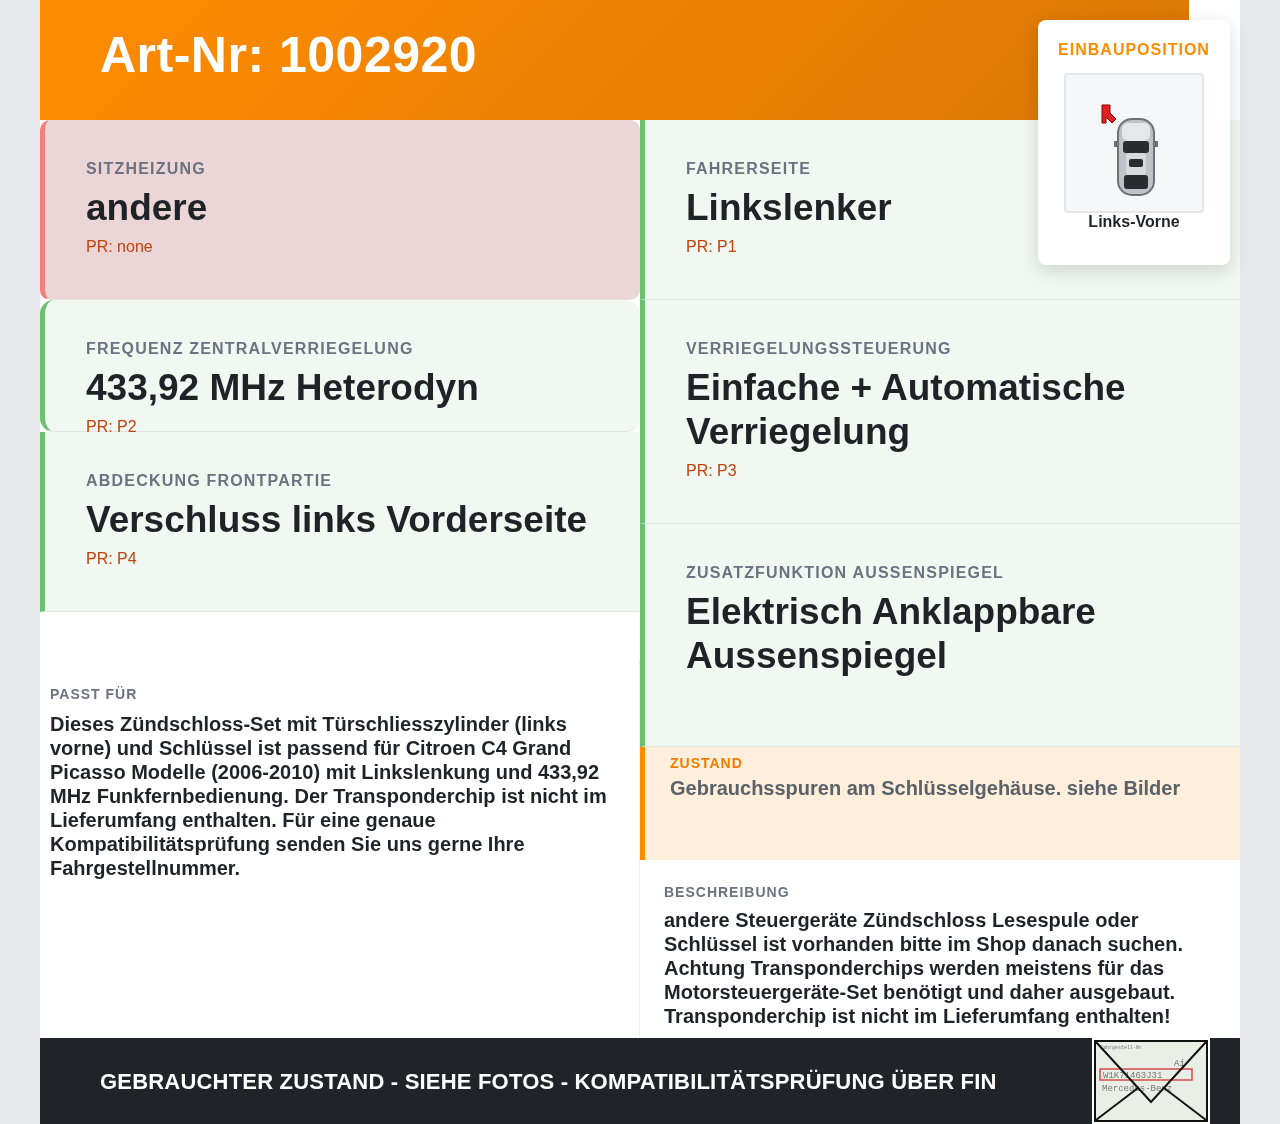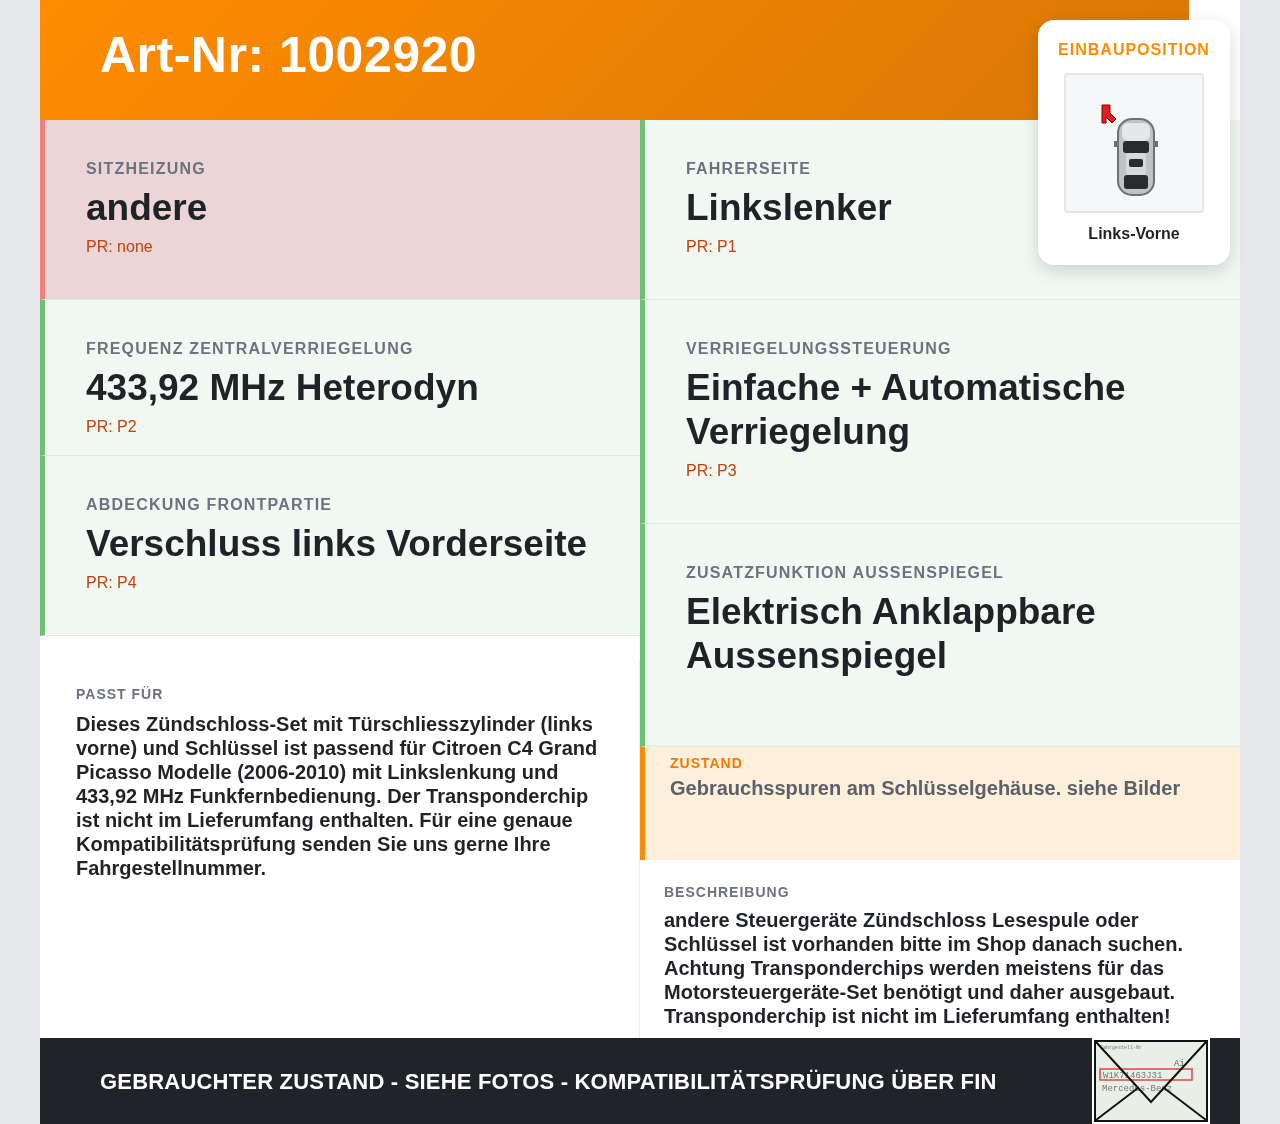--- a/index.html
+++ b/index.html
@@ -17,35 +17,35 @@
   .header {
     position: absolute; left: 0; top: 0; width: 1149px; height: 120px;
     background: linear-gradient(135deg, #ff8c00 0%, #d97706 100%);
   }
   .header-title {
     position: absolute; left: 60px; top: 26px;
     font-size: 50px; font-weight: 700; color: #ffffff; letter-spacing: 0.5px;
   }
   .pos-card {
     position: absolute; left: 998px; top: 20px; width: 192px; height: 245px;
-    background: #ffffff; border-radius: 16px;
+    background: #ffffff; border-radius: 8px;
     box-shadow: 0 6px 18px rgba(0,0,0,0.15);
     z-index: 5; text-align: center;
   }
   .pos-label {
     margin-top: 21px; font-size: 16px; font-weight: 700; color: #ff8c00;
     letter-spacing: 1px;
   }
   .pos-img {
     margin: 14px auto 0 auto; width: 140px; height: 140px;
     background: #f6f7f9; border: 2px solid #e4e6ea; border-radius: 4px;
     position: relative;
   }
   .pos-text {
-    margin-top: 12px; font-size: 16px; font-weight: 700; color: #1f2328;
+    font-size: 16px; font-weight: 700; color: #1f2328;
   }
   .col-left { position: absolute; left: 0; top: 120px; width: 600px; }
   .col-right { position: absolute; left: 600px; top: 120px; width: 600px; }
   .spec {
     position: relative; width: 600px;
     border-left: 5px solid #6cc070;
     background: #f1f8f1;
     border-bottom: 1px solid #e1e8e1;
     padding: 40px 0 0 41px;
   }
@@ -53,21 +53,21 @@
   .spec-label {
     font-size: 16px; font-weight: 700; color: #6b7280; letter-spacing: 1.2px;
     text-transform: uppercase;
   }
   .spec-value {
     margin-top: 8px; font-size: 37px; font-weight: 700; color: #1f2328; line-height: 44px;
   }
   .spec-pr { margin-top: 8px; font-size: 16px; color: #c2410c; }
   .passt {
     position: absolute; left: 0; top: 540px; width: 600px; height: 378px;
-    padding: 26px 24px 0 36px; background: #ffffff;
+    padding: 26px 24px 0 10px; background: #ffffff;
     border-right: 1px solid #eceef0;
   }
   .small-label {
     font-size: 14px; font-weight: 700; color: #6b7280; letter-spacing: 1px;
     text-transform: uppercase;
   }
   .body-text {
     margin-top: 10px; font-size: 20px; font-weight: 700; color: #1f2328; line-height: 24px;
   }
   .zustand {
@@ -112,26 +112,26 @@
         <rect x="63" y="84" width="14" height="8" rx="2" fill="#2a2b2e"></rect>
         <rect x="58" y="100" width="24" height="14" rx="3" fill="#2a2b2e"></rect>
         <rect x="48" y="66" width="4" height="6" fill="#6d7075"></rect>
         <rect x="88" y="66" width="4" height="6" fill="#6d7075"></rect>
       </svg>
     </div>
     <div class="pos-text">Links-Vorne</div>
   </div>
 
   <div class="col-left">
-    <div class="spec red" style="height:180px;">
+    <div class="spec red" style="height:180px;border-radius:10px;">
       <div class="spec-label">SITZHEIZUNG</div>
       <div class="spec-value">andere</div>
       <div class="spec-pr">PR: none</div>
     </div>
-    <div class="spec" style="height:156px;">
+    <div class="spec" style="height:132px;border-radius:14px;">
       <div class="spec-label">FREQUENZ ZENTRALVERRIEGELUNG</div>
       <div class="spec-value">433,92 MHz Heterodyn</div>
       <div class="spec-pr">PR: P2</div>
     </div>
     <div class="spec" style="height:180px;">
       <div class="spec-label">ABDECKUNG FRONTPARTIE</div>
       <div class="spec-value">Verschluss links Vorderseite</div>
       <div class="spec-pr">PR: P4</div>
     </div>
     <div class="passt">

